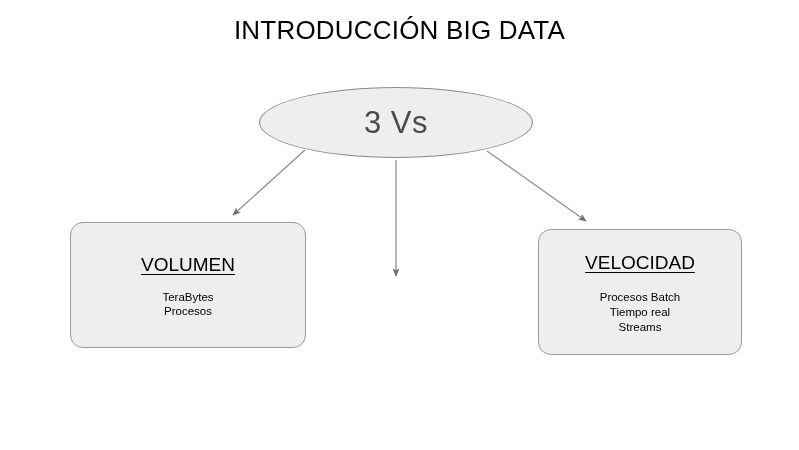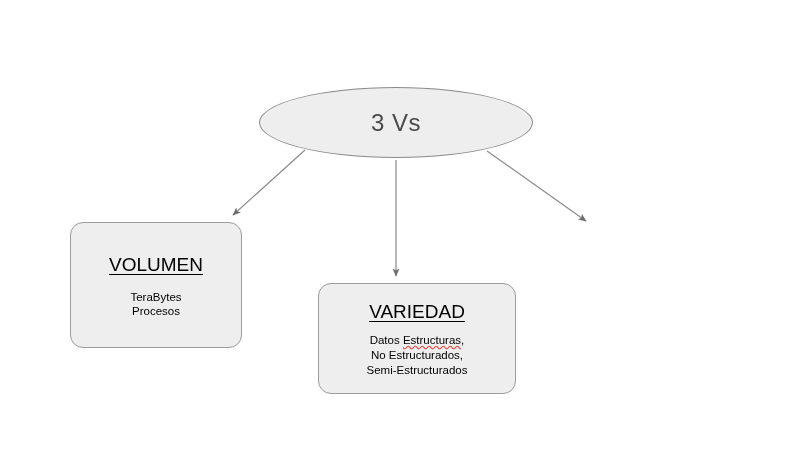--- a/index.html
+++ b/index.html
@@ -56,40 +56,40 @@
     height: 71px;
     border: 1.3px solid #8a8a8a;
     border-radius: 50%;
     background: #efeeee;
     display: flex;
     align-items: center;
     justify-content: center;
     box-sizing: border-box;
   }
   .ellipse-label {
-    font-size: 24px;
+    font-size: 31px;
     line-height: 34px;
     color: #4a4a4a;
     letter-spacing: 0.5px;
   }
 
   
   .v-box {
     position: absolute;
     background: #efeeee;
     border: 1.3px solid #9b9b9b;
     border-radius: 13px;
     box-sizing: border-box;
     display: flex;
     flex-direction: column;
     align-items: center;
     justify-content: center;
     color: #000000;
   }
-  .box-volumen   { left: 70px;  top: 222px; width: 172px; height: 126px; }
+  .box-volumen   { left: 70px;  top: 222px; width: 236px; height: 126px; }
   .box-variedad  { left: 318px; top: 283px; width: 198px; height: 111px; }
   .box-velocidad { left: 538px; top: 229px; width: 204px; height: 126px; }
 
   .box-heading {
     font-size: 19px;
     line-height: 23px;
     text-decoration: underline;
     text-underline-offset: 3px;
     white-space: nowrap;
   }
@@ -115,20 +115,21 @@
     text-decoration: underline wavy #e8473f;
     text-decoration-skip-ink: none;
     text-underline-offset: 1px;
   }
 </style>
 </head>
 <body>
 
 <div id="canvas">
 
+  <div class="slide-title">INTRODUCCIÓN BIG DATA</div>
 
   <svg class="connectors" viewBox="0 0 799 450">
     <defs>
       <marker id="arrowhead" markerWidth="7" markerHeight="7" refX="6" refY="3.2" orient="auto" markerUnits="strokeWidth">
         <path d="M0,0.4 L6.6,3.2 L0,6 L1.5,3.2 Z" fill="#6f6f6f"></path>
       </marker>
     </defs>
 
     <line x1="305" y1="150" x2="233" y2="215" stroke="#8c8c8c" stroke-width="1.25" marker-end="url(#arrowhead)"></line>
 
@@ -142,23 +143,23 @@
   </div>
 
   <div class="v-box box-volumen">
     <div class="box-heading">VOLUMEN</div>
     <div class="box-lines">
       <div class="box-line">TeraBytes</div>
       <div class="box-line">Procesos</div>
     </div>
   </div>
 
-  <div class="v-box box-variedad">
-    <div class="box-heading">VARIEDAD</div>
+
+  <div class="v-box box-velocidad">
+    <div class="box-heading">VELOCIDAD</div>
     <div class="box-lines">
-      <div class="box-line"><span>Datos </span><span class="misspelled">Estructuras</span><span>,</span></div>
-      <div class="box-line">No Estructurados,</div>
-      <div class="box-line">Semi-Estructurados</div>
+      <div class="box-line">Procesos Batch</div>
+      <div class="box-line">Tiempo real</div>
+      <div class="box-line">Streams</div>
     </div>
   </div>
-
 
 </div>
 
 </body></html>

